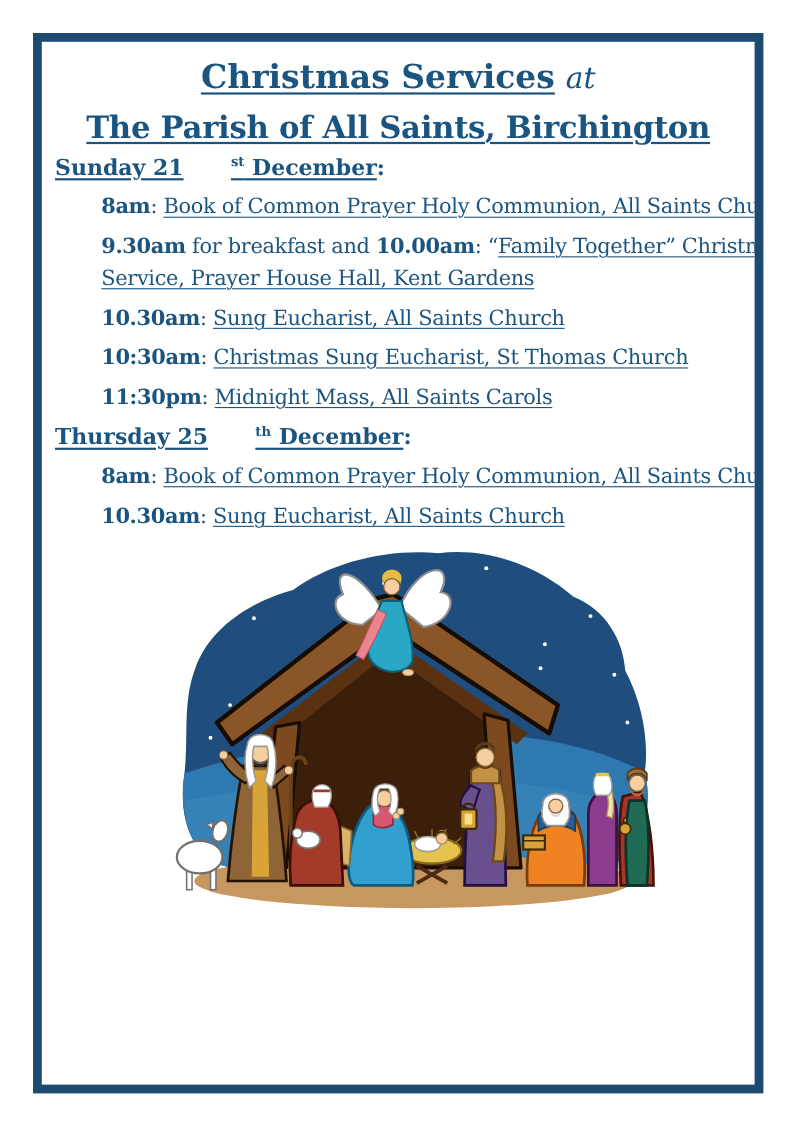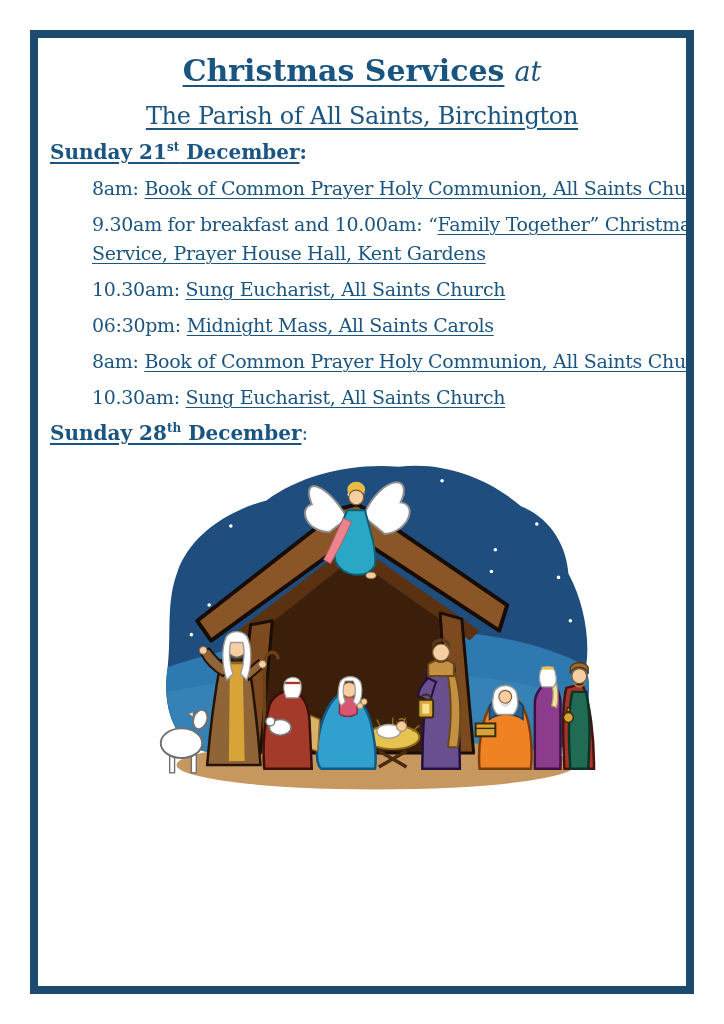--- a/index.html
+++ b/index.html
@@ -8,31 +8,31 @@
     font-family:"DejaVu Serif","Liberation Serif",serif;
     color:#1a5480;overflow:hidden;
   }
   .frame{
     position:absolute;inset:30px;border:8px solid #1c4a70;
     box-sizing:border-box;padding:6px 12px 0 12px;overflow:hidden;
   }
   
   h1{margin:10px 0 0 0;text-align:center;font-size:30px;line-height:34px;font-weight:bold;white-space:nowrap;}
   .t-at{font-style:italic;font-weight:normal;font-size:27px;margin-left:10px;}
-  h2{margin:9px 0 4px 0;text-align:center;font-size:24px;line-height:36px;font-weight:normal;white-space:nowrap;letter-spacing:-0.3px;}
+  h2{margin:9px 0 4px 0;text-align:center;font-size:28px;line-height:36px;font-weight:bold;white-space:nowrap;letter-spacing:-0.3px;}
   .u{text-decoration:underline;text-underline-offset:4px;text-decoration-thickness:2px;}
   
   .schedule{margin-top:2px;}
   .heading{font-size:20px;font-weight:bold;line-height:29px;margin:0 0 7px 0;white-space:nowrap;}
   .heading .hu{text-decoration:underline;text-underline-offset:3px;text-decoration-thickness:1.6px;}
   .entry{font-size:19px;line-height:29px;margin:0 0 7px 0;padding-left:42px;letter-spacing:-0.3px;}
   .entry .ln{display:block;white-space:nowrap;}
-  .b{font-weight:normal;}
+  .b{font-weight:bold;}
   .useg{text-decoration:underline;text-underline-offset:3px;text-decoration-thickness:1.4px;}
-  sup{font-size:12px;line-height:0;vertical-align:super;}
+  sup{font-size:12px;line-height:0;vertical-align:super;margin-left:43px;}
   
   .nativity{margin:2px auto 0 auto;width:456px;transform:translateX(10px);}
   .nativity svg{display:block;}
 </style>
 </head>
 <body>
 
 <div class="page">
   <div class="frame">
 
@@ -46,29 +46,32 @@
           <span class="ln"><span class="b">8am</span><span class="p">: </span><span class="useg">Book of Common Prayer Holy Communion, All Saints Church</span></span>
         </p>
         <p class="entry">
           <span class="ln"><span class="b">9.30am</span><span class="p"> for breakfast and </span><span class="b">10.00am</span><span class="p">: “</span><span class="useg">Family Together” Christmas</span></span>
           <span class="ln"><span class="useg">Service, Prayer House Hall, Kent Gardens</span></span>
         </p>
         <p class="entry">
           <span class="ln"><span class="b">10.30am</span><span class="p">: </span><span class="useg">Sung Eucharist, All Saints Church</span></span>
         </p>
         <p class="entry">
-          <span class="ln"><span class="b">06:30pm</span><span class="p">: </span><span class="useg">Midnight Mass, All Saints Carols</span></span>
-        </p>
+          <span class="ln"><span class="b">10:30am</span><span class="p">: </span><span class="useg">Christmas Sung Eucharist, St Thomas Church</span></span>
+        </p>
+        <p class="entry">
+          <span class="ln"><span class="b">11:30pm</span><span class="p">: </span><span class="useg">Midnight Mass, All Saints Carols</span></span>
+        </p>
+        <p class="heading"><span class="hu">Thursday 25<sup>th</sup> December</span><span>:</span></p>
         <p class="entry">
           <span class="ln"><span class="b">8am</span><span class="p">: </span><span class="useg">Book of Common Prayer Holy Communion, All Saints Church</span></span>
         </p>
         <p class="entry">
           <span class="ln"><span class="b">10.30am</span><span class="p">: </span><span class="useg">Sung Eucharist, All Saints Church</span></span>
         </p>
-        <p class="heading"><span class="hu">Sunday 28<sup>th</sup> December</span><span class="b">:</span></p>
       </div>
 
     <figure class="nativity" style="margin-block:0;margin-inline:auto;">
       <svg viewBox="0 0 460 345" width="454" role="img" aria-label="Nativity scene clip art: an angel stands on the stable roof; below, Mary kneels beside baby Jesus in a straw manger with Joseph holding a lantern; shepherds and a sheep approach from the left and the three wise men from the right, under a starry night sky">
 
         <g>
           <path fill="#1f4d7d" d="M60,300 C30,290 18,255 24,215 C28,180 22,150 34,118 C46,84 80,58 124,46 C160,20 210,8 258,12 C306,6 352,26 382,52 C412,64 428,92 430,120 C446,150 452,186 448,214 C456,246 446,278 424,296 C400,312 120,314 60,300 Z"></path>
           <path fill="#2e7ab0" d="M24,215 C80,196 150,182 235,178 C320,174 396,186 448,214 C456,246 446,278 424,296 C400,312 120,314 60,300 C30,290 18,255 24,215 Z"></path>
           <path fill="#3e87ba" d="M24,240 C90,226 170,220 240,220 C330,220 400,230 446,252 C449,272 440,288 424,296 C400,312 120,314 60,300 C36,292 24,268 24,240 Z" opacity="0.55"></path>
           <path fill="#cfe2f0" d="M72,305 C160,315 380,315 424,296 C430,300 419,309 403,313 L100,313 C84,311 76,309 72,305 Z"></path>

